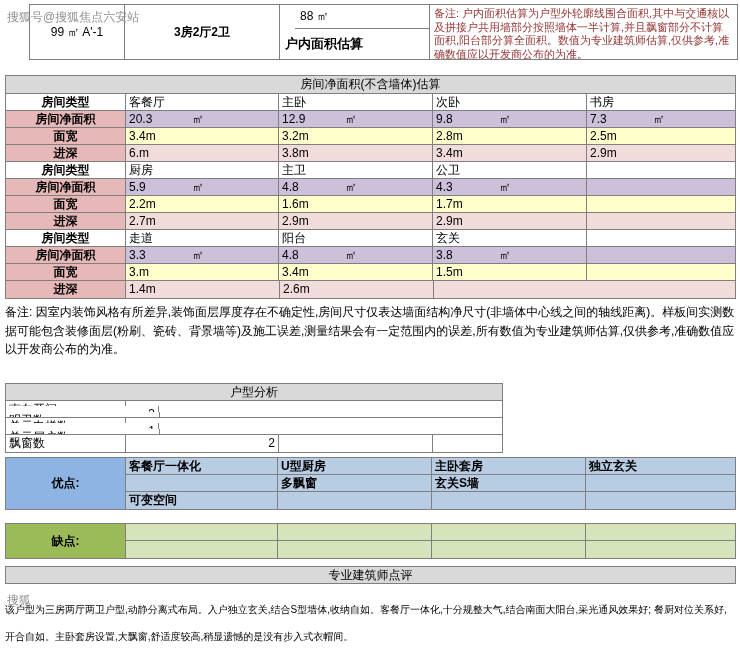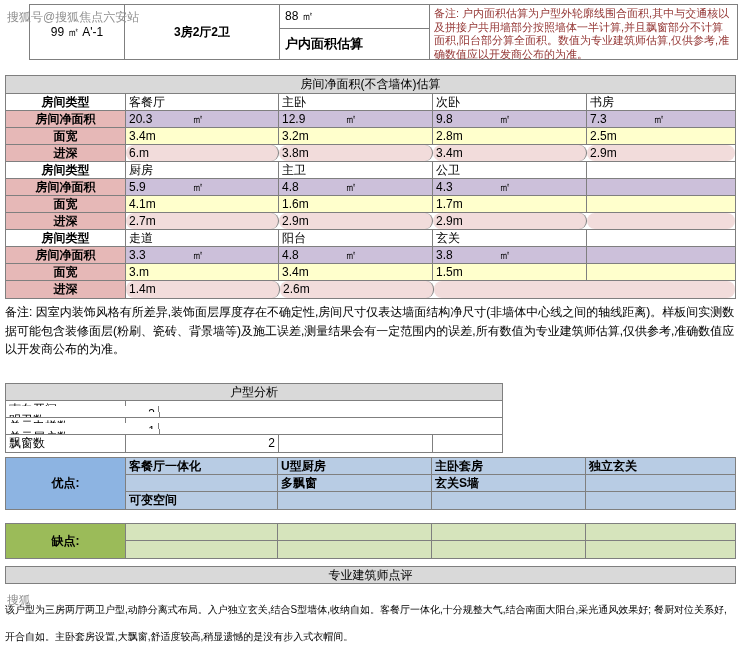--- a/index.html
+++ b/index.html
@@ -21,21 +21,21 @@
     position: absolute; left: 29px; top: 4px; width: 709px; height: 56px;
     display: flex; border: 1px solid var(--border,#7f7f7f); background: #fff;
   }
   .tt-c1 { width: 95px; border-right: 1px solid var(--border,#7f7f7f);
            display: flex; align-items: center; justify-content: center; }
   .tt-c2 { width: 155px; border-right: 1px solid var(--border,#7f7f7f);
            display: flex; align-items: center; justify-content: center; font-weight: bold; }
   .tt-c3 { width: 150px; border-right: 1px solid var(--border,#7f7f7f);
            display: flex; flex-direction: column; }
   .tt-c3-top { height: 24px; border-bottom: 1px solid var(--border,#7f7f7f);
-               display: flex; align-items: center; padding-left: 5px; }
+               display: flex; align-items: center; padding-left: 5px; margin-left: 15px; }
   .tt-c3-bot { flex: 1; display: flex; align-items: center; padding-left: 5px;
                font-weight: bold; font-size: 13px; }
   .tt-c4 { flex: 1; padding: 2px 4px; font-size: 11px; line-height: 13.5px;
            color: var(--note-red,#943634); overflow: hidden; }
 
   
   .room-table {
     position: absolute; left: 5px; top: 75px; width: 731px;
     border: 1px solid var(--border,#7f7f7f); background: #fff;
   }
@@ -49,21 +49,21 @@
               white-space: nowrap; overflow: hidden; background: #fff; }
   .r-area .rt-label, .r-width .rt-label, .r-depth .rt-label { background: var(--label-pink,#E6B8B7); }
   .rt-cell { position: relative; padding-left: 3px; white-space: nowrap; overflow: hidden;
              border-right: 1px solid var(--border,#7f7f7f); }
   .rt-cell.c1 { width: 153px; }
   .rt-cell.c2 { width: 154px; }
   .rt-cell.c3 { width: 154px; }
   .rt-cell.c4 { flex: 1; border-right: none; }
   .r-area .rt-cell  { background: var(--area-lavender,#CCC0DA); }
   .r-width .rt-cell { background: var(--width-yellow,#FFFFCC); }
-  .r-depth .rt-cell { background: var(--depth-rose,#F2DCDB); border-radius: 8px; }
+  .r-depth .rt-cell { background: var(--depth-rose,#F2DCDB); }
   .unit { position: absolute; left: 66px; top: 0; }
 
   
   .note-below { position: absolute; left: 5px; top: 303px; width: 731px;
                 font-size: 12px; line-height: 18.5px; }
 
   
   .an { position: absolute; left: 5px; top: 375px; width: 498px;
         border: 1px solid var(--border,#7f7f7f); background: #fff; margin-top: 8px; }
   .an-title { height: 17px; line-height: 16px; text-align: center;
@@ -163,21 +163,21 @@
   </div>
   <div class="rt-row r-area">
     <div class="rt-label">房间净面积</div>
     <div class="rt-cell c1"><span>5.9</span><span class="unit">㎡</span></div>
     <div class="rt-cell c2"><span>4.8</span><span class="unit">㎡</span></div>
     <div class="rt-cell c3"><span>4.3</span><span class="unit">㎡</span></div>
     <div class="rt-cell c4"><span></span><span class="unit"></span></div>
   </div>
   <div class="rt-row r-width">
     <div class="rt-label">面宽</div>
-    <div class="rt-cell c1">4.1m</div>
+    <div class="rt-cell c1">2.2m</div>
     <div class="rt-cell c2">1.6m</div>
     <div class="rt-cell c3">1.7m</div>
     <div class="rt-cell c4"></div>
   </div>
   <div class="rt-row r-depth">
     <div class="rt-label">进深</div>
     <div class="rt-cell c1">2.7m</div>
     <div class="rt-cell c2">2.9m</div>
     <div class="rt-cell c3">2.9m</div>
     <div class="rt-cell c4"></div>

